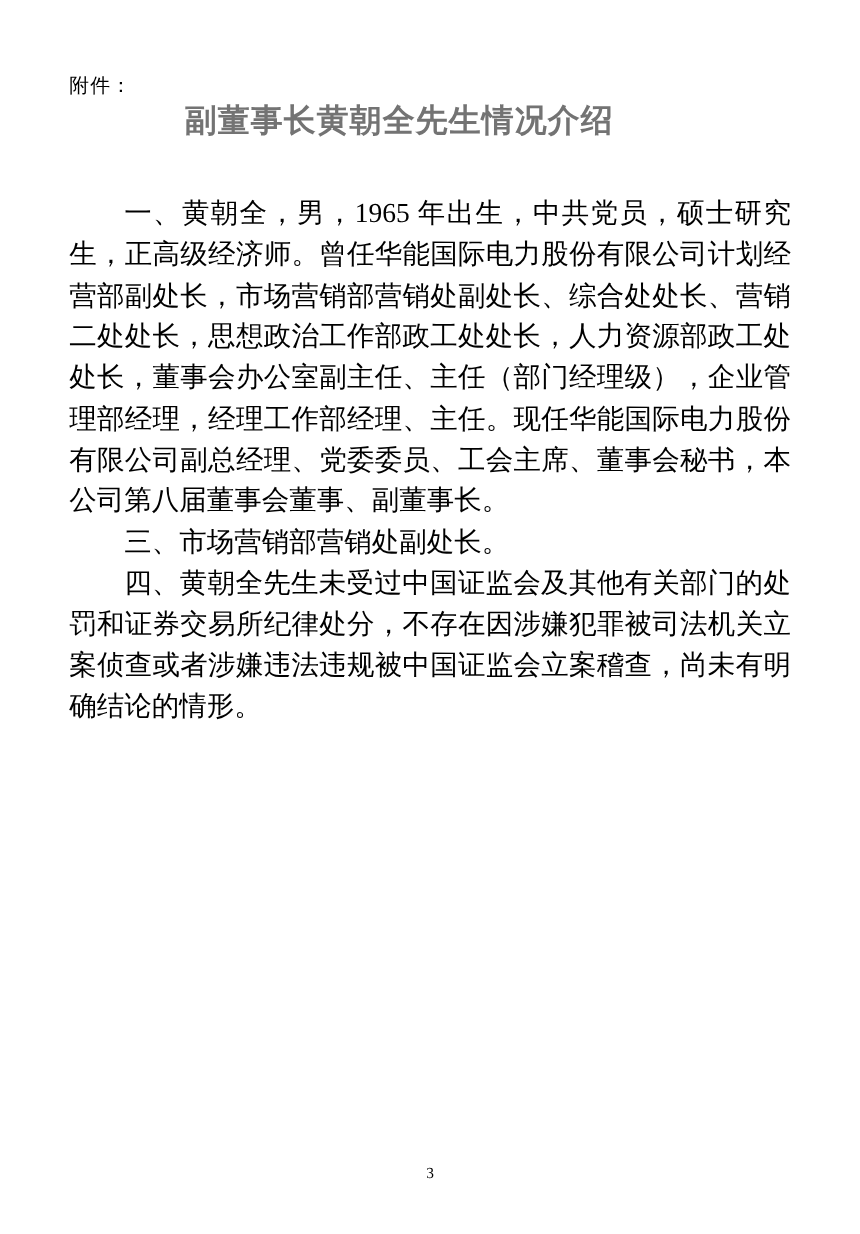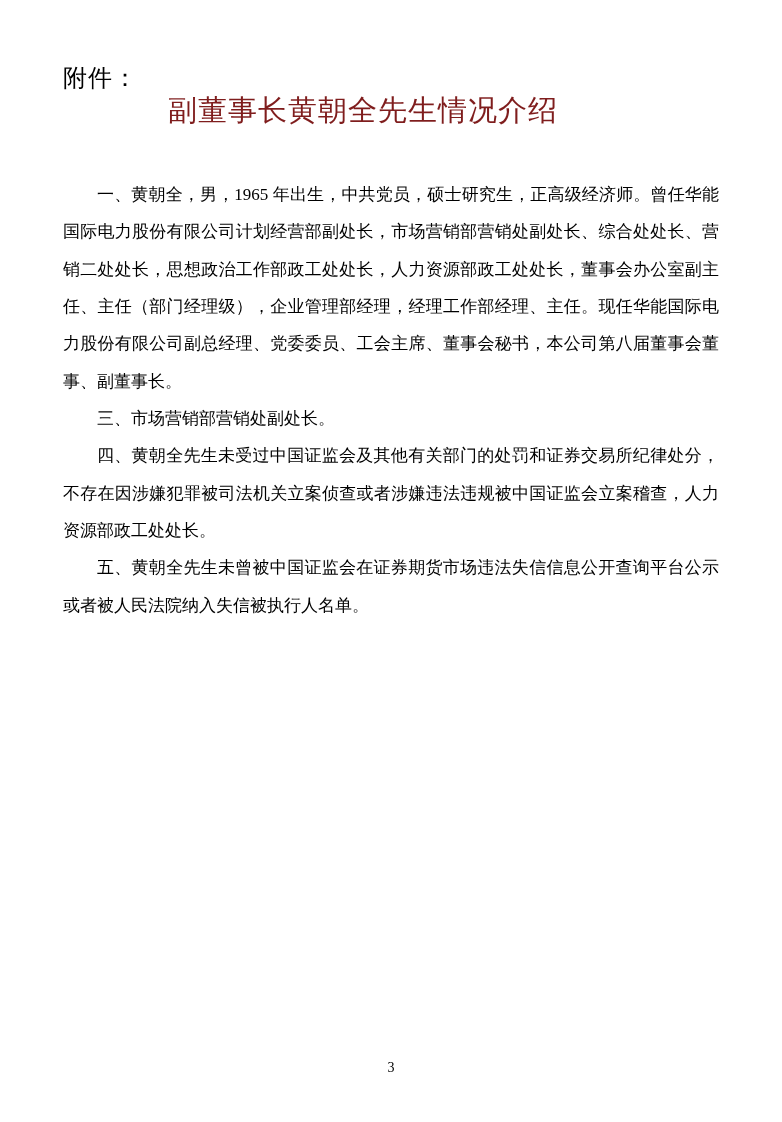--- a/index.html
+++ b/index.html
@@ -17,47 +17,47 @@
     position: relative;
     width: 782px;
     height: 1122px;
     background: #ffffff;
     overflow: hidden;
   }
   .attachment-label {
     position: absolute;
     left: 63px;
     top: 66px;
-    font-size: 24px;
+    font-size: 18px;
     line-height: 24px;
     letter-spacing: 1px;
   }
   .doc-title {
     position: absolute;
     left: 63px;
     top: 90px;
     width: 600px;
     margin: 0;
     text-align: center;
     font-family: "Liberation Sans", "DejaVu Sans", sans-serif;
-    font-weight: normal;
+    font-weight: bold;
     font-size: 29px;
     line-height: 40px;
     letter-spacing: 1px;
-    color: #7f1d1d;
+    color: #737373;
   }
   .doc-body {
     position: absolute;
     left: 63px;
     top: 176px;
     width: 656px;
   }
   .doc-body p {
     margin: 0;
-    font-size: 17px;
+    font-size: 25px;
     line-height: 37.33px;
     text-align: justify;
     text-indent: 2em;
     word-break: break-all;
   }
   .page-number {
     position: absolute;
     left: 0;
     right: 0;
     top: 1058px;
@@ -71,19 +71,18 @@
 
 <div class="page">
 
   <div class="attachment-label">附件：</div>
 
   <h1 class="doc-title">副董事长黄朝全先生情况介绍</h1>
 
   <div class="doc-body">
     <p>一、黄朝全，男，1965 年出生，中共党员，硕士研究生，正高级经济师。曾任华能国际电力股份有限公司计划经营部副处长，市场营销部营销处副处长、综合处处长、营销二处处长，思想政治工作部政工处处长，人力资源部政工处处长，董事会办公室副主任、主任（部门经理级），企业管理部经理，经理工作部经理、主任。现任华能国际电力股份有限公司副总经理、党委委员、工会主席、董事会秘书，本公司第八届董事会董事、副董事长。</p>
     <p>三、市场营销部营销处副处长。</p>
-    <p>四、黄朝全先生未受过中国证监会及其他有关部门的处罚和证券交易所纪律处分，不存在因涉嫌犯罪被司法机关立案侦查或者涉嫌违法违规被中国证监会立案稽查，人力资源部政工处处长。</p>
-    <p>五、黄朝全先生未曾被中国证监会在证券期货市场违法失信信息公开查询平台公示或者被人民法院纳入失信被执行人名单。</p>
+    <p>四、黄朝全先生未受过中国证监会及其他有关部门的处罚和证券交易所纪律处分，不存在因涉嫌犯罪被司法机关立案侦查或者涉嫌违法违规被中国证监会立案稽查，尚未有明确结论的情形。</p>
   </div>
 
   <div class="page-number">3</div>
 
 </div>
 
 </body></html>

